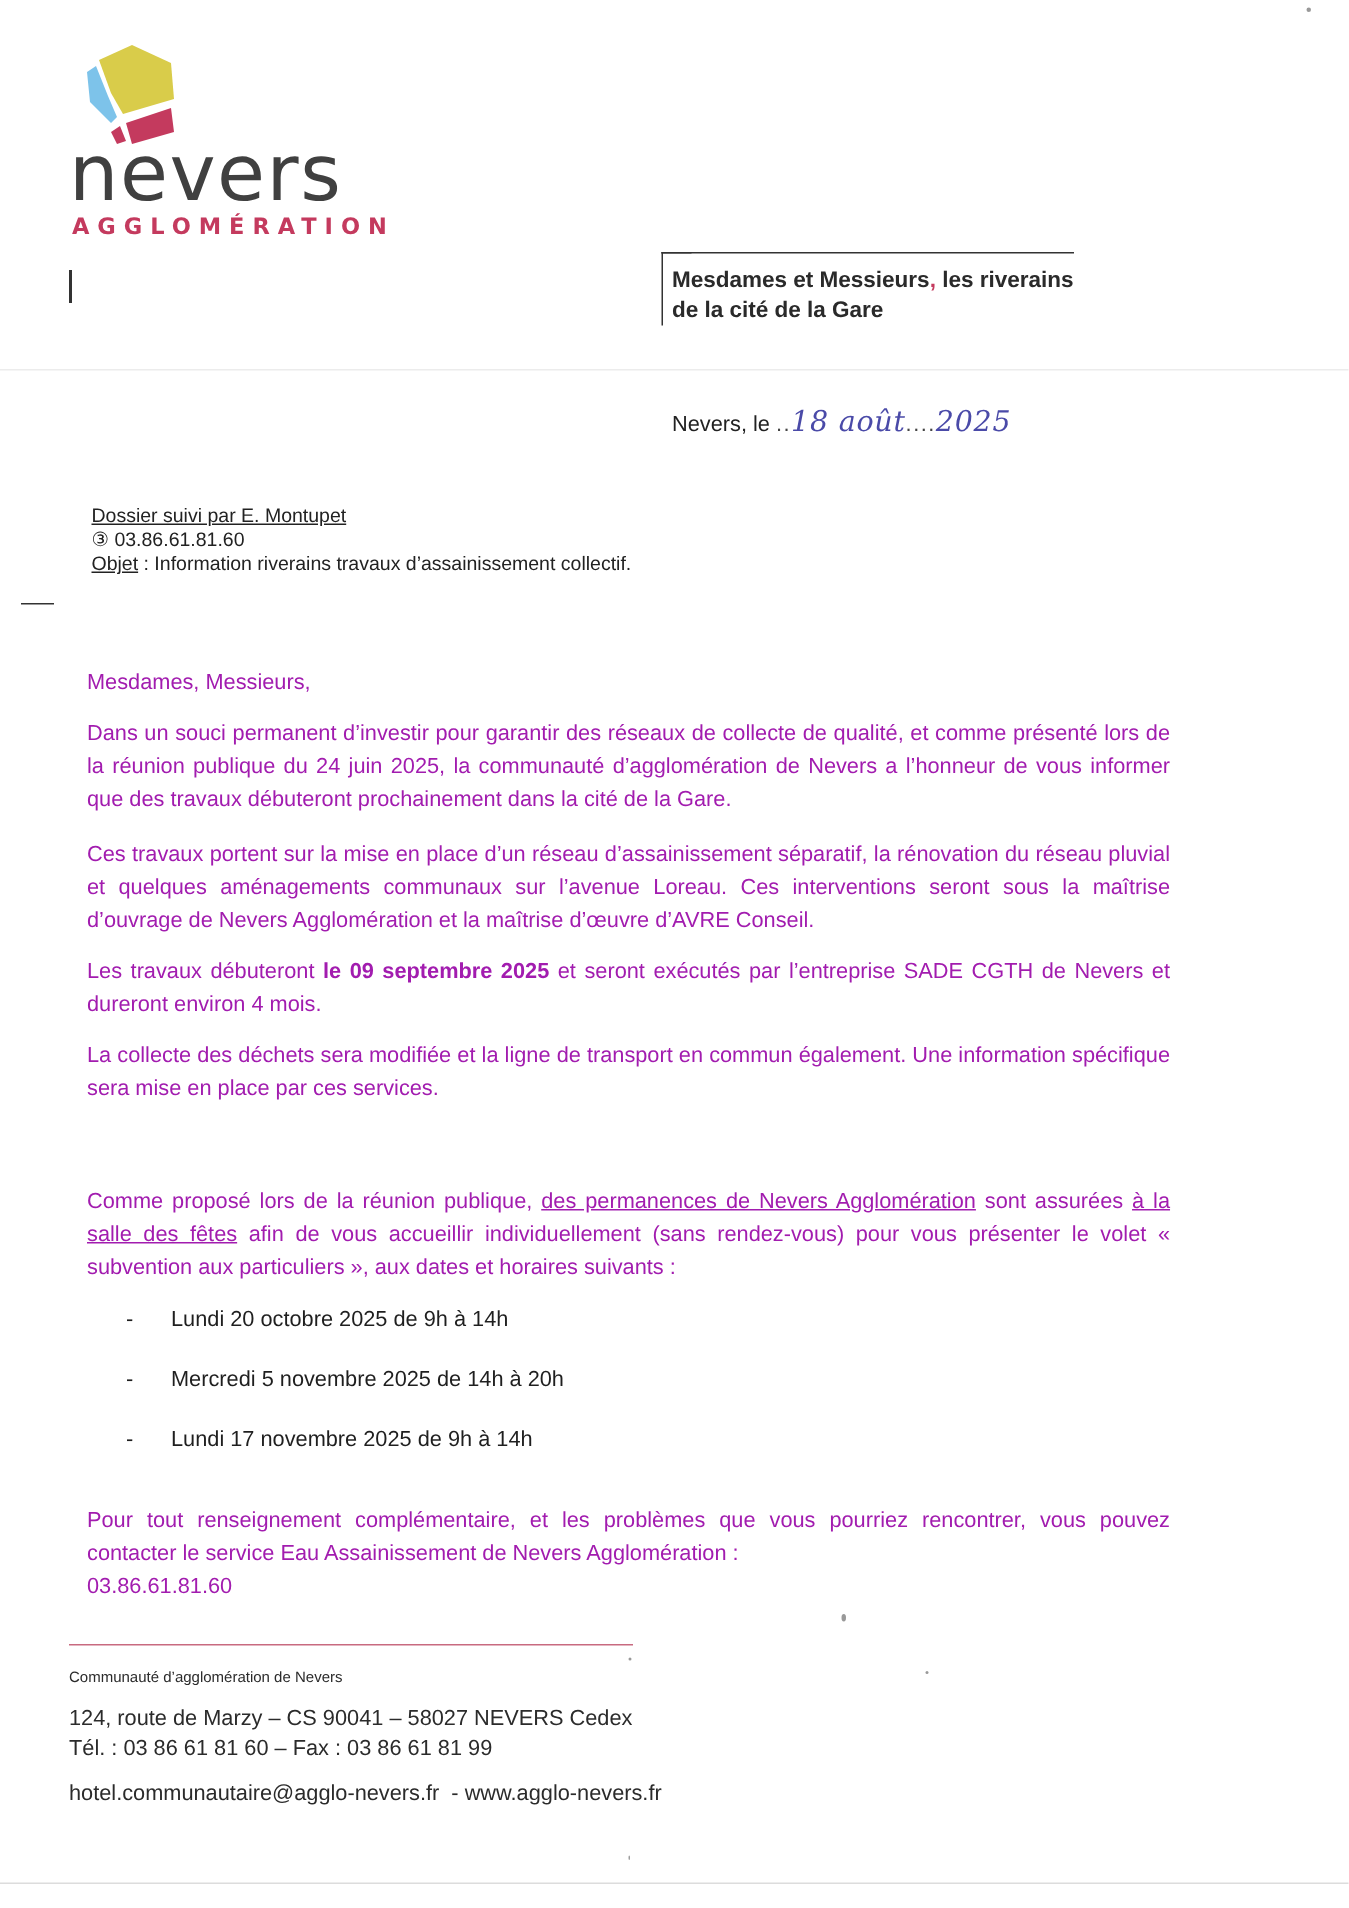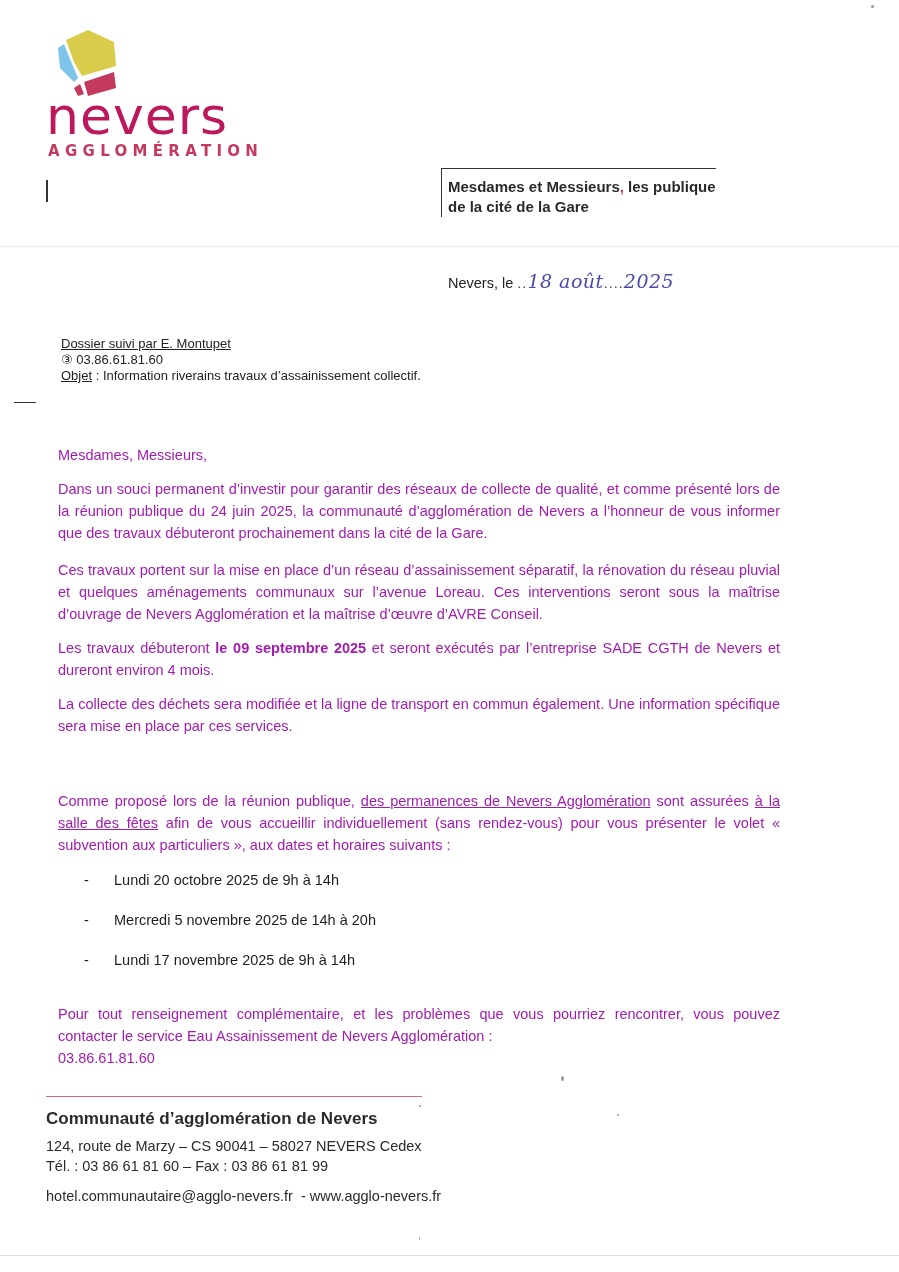--- a/index.html
+++ b/index.html
@@ -3,21 +3,21 @@
 <meta charset="utf-8">
 <style>
   html, body { margin: 0; padding: 0; background: #ffffff; }
   body { width: 899px; height: 1272px; position: relative; overflow: hidden;
          font-family: "Liberation Sans", "DejaVu Sans", sans-serif; color: #1e1e1e; }
   .abs { position: absolute; }
 
   
   #logo-mark { left: 52px; top: 28px; width: 70px; height: 72px; }
   #logo-word { left: 46px; top: 96px; font-family: "DejaVu Sans", sans-serif; font-size: 52px;
-               letter-spacing: 1px; color: #be185d; line-height: 40px; font-weight: normal; }
+               letter-spacing: 1px; color: #404040; line-height: 40px; font-weight: normal; }
   #logo-sub { left: 48px; top: 142px; font-family: "DejaVu Sans", sans-serif; font-size: 15px;
               font-weight: bold; letter-spacing: 5.3px; color: #c43a5e; }
 
   .tick-v { left: 46px; top: 180px; width: 2px; height: 22px; background: #333; }
   .tick-h { left: 14px; top: 402px; width: 22px; height: 1px; background: #333; }
 
   
   #recipient { left: 441px; top: 168px; padding: 8px 0 0 6px; border-left: 1px solid #333;
                border-top: 1px solid #333; border-top-right-radius: 0; }
   #recipient-corner { left: 441px; top: 168px; width: 20px; height: 1px; background:#333; }
@@ -42,21 +42,21 @@
   .para .u { text-decoration: underline; }
   .para b { font-weight: bold; }
 
   .list { left: 84px; font-size: 14.5px; color: #1f1f1f; }
   .list .item { height: 40px; display: flex; }
   .list .dash { width: 30px; }
 
   
   #footer-rule { left: 46px; top: 1096px; width: 376px; height: 1px; background: #c86a80; }
   #footer { left: 46px; top: 1108px; color: #2b2b2b; }
-  #footer .org { font-weight: bold; font-size: 17px; line-height: 22px; }
+  #footer .org { font-weight: normal; font-size: 10px; line-height: 22px; }
   #footer .addr { font-size: 14.5px; line-height: 20px; margin-top: 6px; }
   #footer .web { font-size: 14.5px; line-height: 20px; margin-top: 10px; }
 
   .speck { background: #999; border-radius: 50%; }
 </style>
 </head>
 <body>
 
 <svg id="logo-mark" class="abs" viewBox="0 0 70 72">
   <polygon points="14,12 36,2 62,14 64,38 30,48 22,34" fill="#d9cc4a"></polygon>
@@ -65,21 +65,21 @@
   <polygon points="22,60 28,56 32,66 26,68" fill="#c43a5e"></polygon>
 </svg>
 <div id="logo-word" class="abs">nevers</div>
 <div id="logo-sub" class="abs">AGGLOMÉRATION</div>
 
 <div class="abs tick-v"></div>
 <div class="abs tick-h"></div>
 
 <div id="recipient" class="abs">
   <div class="line">
-    <span>Mesdames et Messieurs</span><span class="red-comma">,</span><span> les publique</span>
+    <span>Mesdames et Messieurs</span><span class="red-comma">,</span><span> les riverains</span>
   </div>
   <div class="line">de la cité de la Gare</div>
 </div>
 <div id="recipient-corner" class="abs"></div>
 
 <div class="abs scanline" style="top:246px;"></div>
 
 <div id="date-row" class="abs">
   <span>Nevers, le </span><span class="dots">..</span><span class="hand">18 août</span><span class="dots">....</span><span class="hand">2025</span>
 </div>

